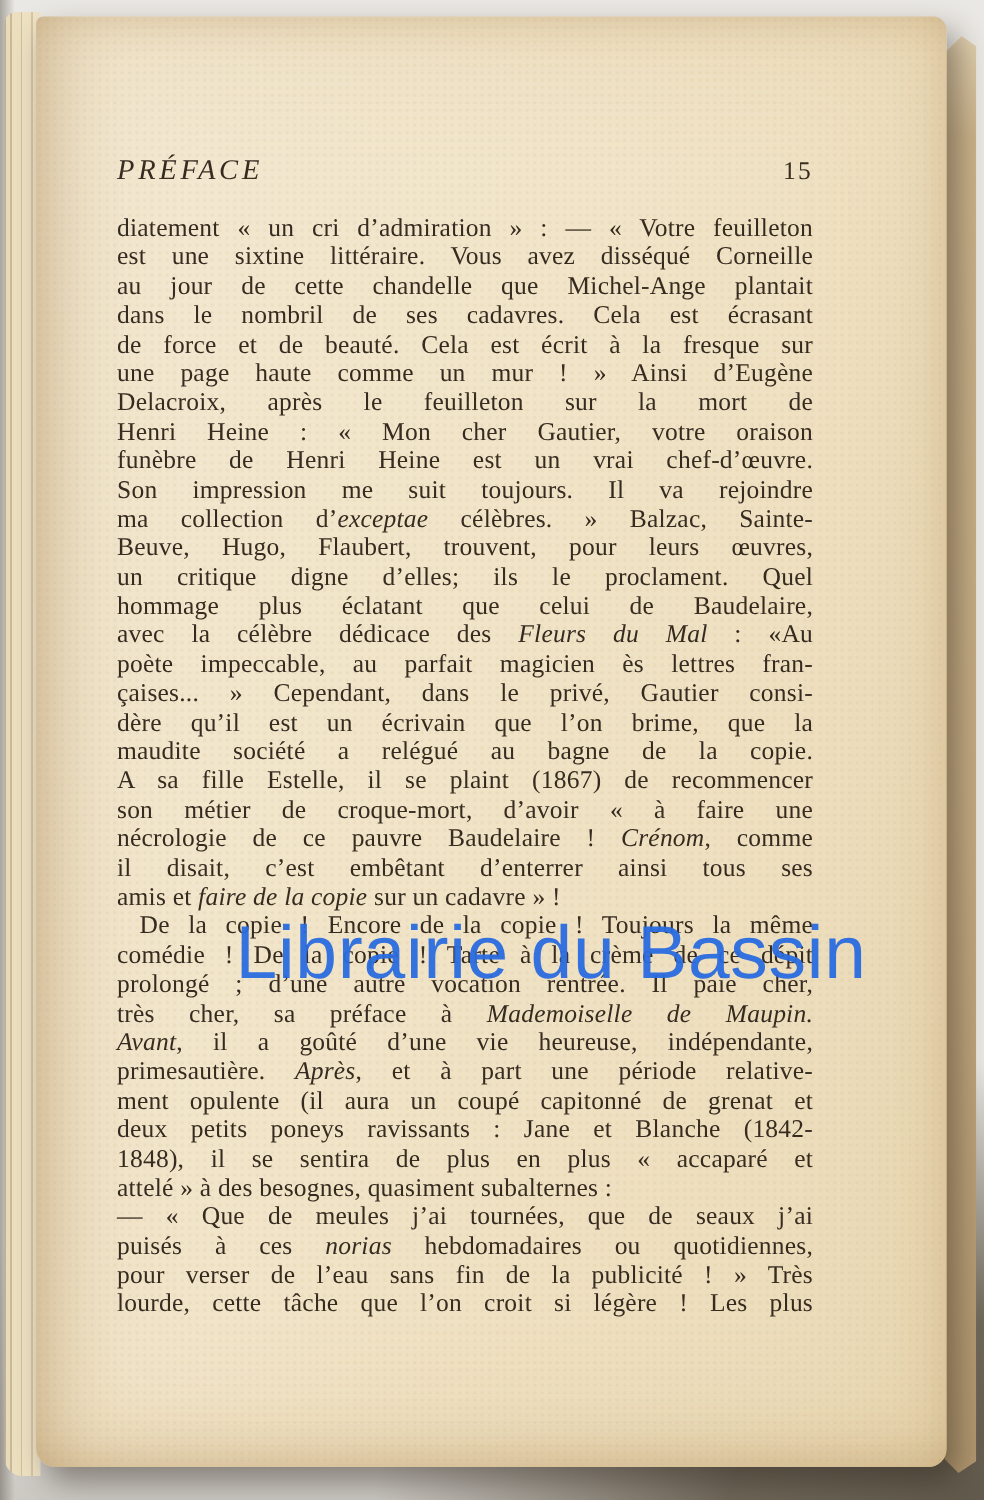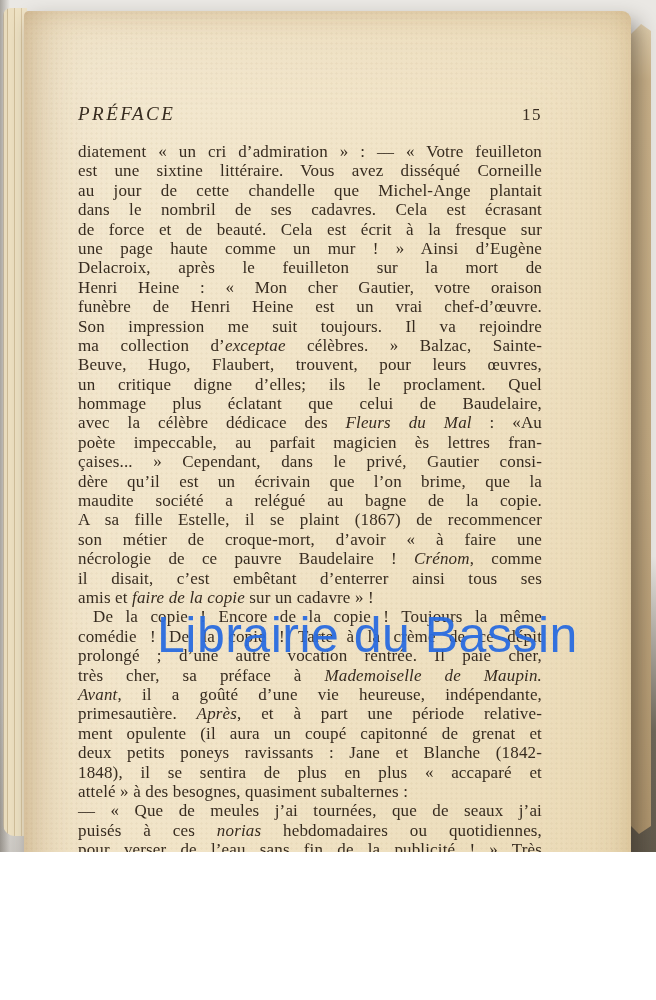--- a/index.html
+++ b/index.html
@@ -1,18 +1,18 @@
 <!DOCTYPE html>
 <html><head>
 <meta charset="utf-8">
 <style>
   html,body{margin:0;padding:0;}
   .photo{
     position:relative;
-    width:656px;height:852px;
+    width:656px;height:1000px;
     overflow:hidden;
     background-color:#eae8e4;
     background-image:
       radial-gradient(ellipse 620px 460px at 102% 102%, #5f5749 0%, #6f6759 30%, rgba(111,103,89,0) 68%),
       linear-gradient(to bottom, rgba(0,0,0,0) 82%, rgba(70,60,48,0.18) 100%),
       linear-gradient(to right, rgba(90,84,76,0.45) 0px, rgba(90,84,76,0) 10px);
     font-family:"Liberation Serif","DejaVu Serif",serif;
   }
   .edge-left{
     position:absolute;left:3px;top:8px;bottom:16px;width:24px;

